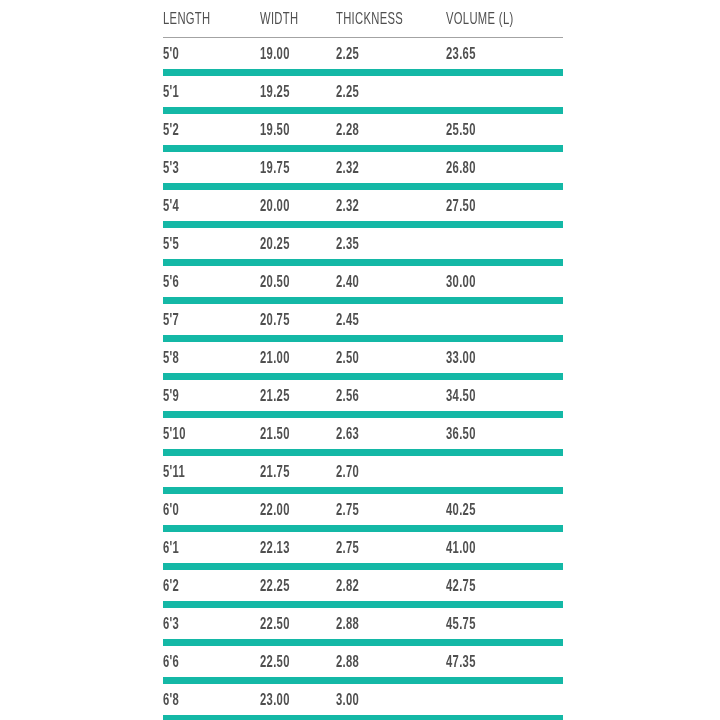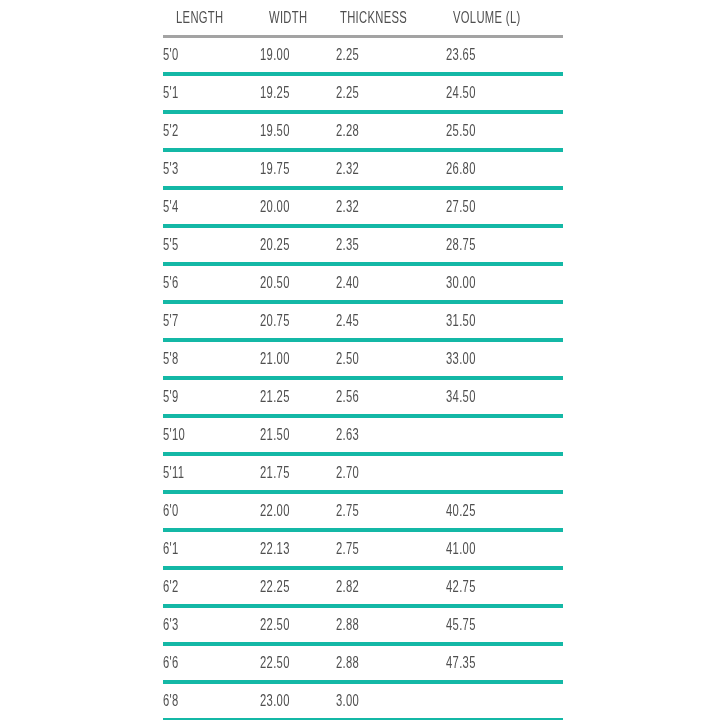--- a/index.html
+++ b/index.html
@@ -20,25 +20,25 @@
     top: 0;
     width: 400px;
   }
   .hrow, .drow {
     display: flex;
     align-items: center;
     height: 38px;
     box-sizing: border-box;
   }
   .hrow {
-    border-bottom: 3px solid #a3a3a3;
-    text-align: center;
+    border-bottom: 1px solid #a3a3a3;
   }
   .drow {
-    border-bottom: 4px solid #14b8a6;
+    border-bottom: 7px solid #14b8a6;
+    font-weight: bold;
   }
   .cell {
     overflow: visible;
   }
   .c0 { width: 97px; }
   .c1 { width: 76px; }
   .c2 { width: 110px; }
   .c3 { flex: 1; }
   .t {
     display: inline-block;
@@ -88,23 +88,20 @@
   <div class="drow">
     <div class="cell c0">
       <span class="t cv">5'1</span>
     </div>
     <div class="cell c1">
       <span class="t cv">19.25</span>
     </div>
     <div class="cell c2">
       <span class="t cv">2.25</span>
     </div>
-    <div class="cell c3">
-      <span class="t cv">24.50</span>
-    </div>
   </div>
 
   <div class="drow">
     <div class="cell c0">
       <span class="t cv">5'2</span>
     </div>
     <div class="cell c1">
       <span class="t cv">19.50</span>
     </div>
     <div class="cell c2">
@@ -148,23 +145,20 @@
   <div class="drow">
     <div class="cell c0">
       <span class="t cv">5'5</span>
     </div>
     <div class="cell c1">
       <span class="t cv">20.25</span>
     </div>
     <div class="cell c2">
       <span class="t cv">2.35</span>
     </div>
-    <div class="cell c3">
-      <span class="t cv">28.75</span>
-    </div>
   </div>
 
   <div class="drow">
     <div class="cell c0">
       <span class="t cv">5'6</span>
     </div>
     <div class="cell c1">
       <span class="t cv">20.50</span>
     </div>
     <div class="cell c2">
@@ -178,23 +172,20 @@
   <div class="drow">
     <div class="cell c0">
       <span class="t cv">5'7</span>
     </div>
     <div class="cell c1">
       <span class="t cv">20.75</span>
     </div>
     <div class="cell c2">
       <span class="t cv">2.45</span>
     </div>
-    <div class="cell c3">
-      <span class="t cv">31.50</span>
-    </div>
   </div>
 
   <div class="drow">
     <div class="cell c0">
       <span class="t cv">5'8</span>
     </div>
     <div class="cell c1">
       <span class="t cv">21.00</span>
     </div>
     <div class="cell c2">
@@ -222,20 +213,23 @@
 
   <div class="drow">
     <div class="cell c0">
       <span class="t cv">5'10</span>
     </div>
     <div class="cell c1">
       <span class="t cv">21.50</span>
     </div>
     <div class="cell c2">
       <span class="t cv">2.63</span>
+    </div>
+    <div class="cell c3">
+      <span class="t cv">36.50</span>
     </div>
   </div>
 
   <div class="drow">
     <div class="cell c0">
       <span class="t cv">5'11</span>
     </div>
     <div class="cell c1">
       <span class="t cv">21.75</span>
     </div>

